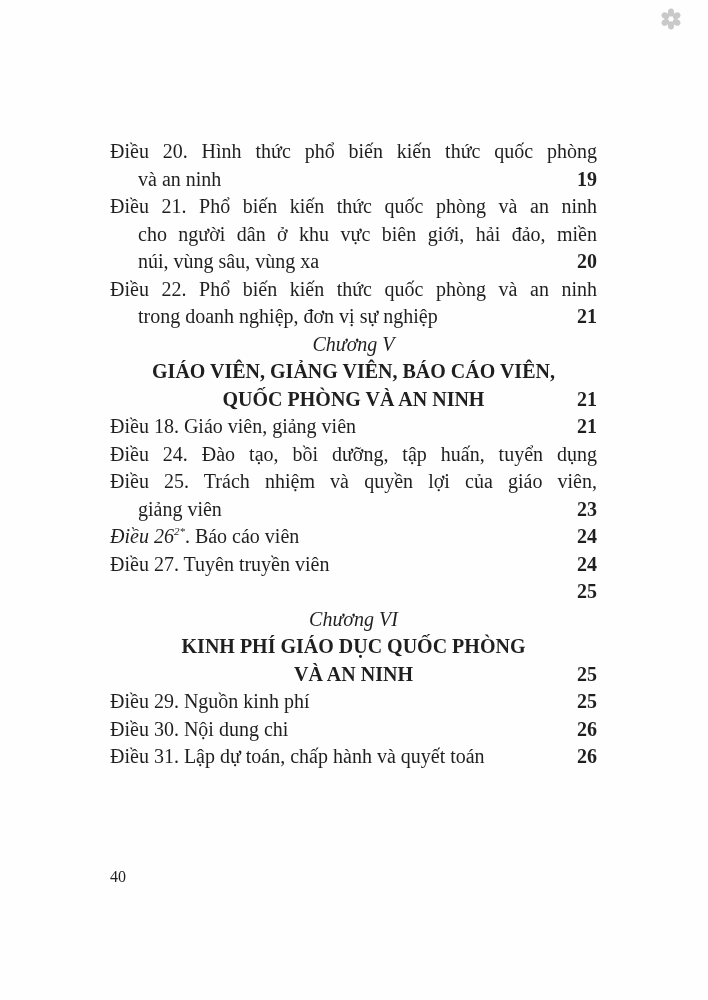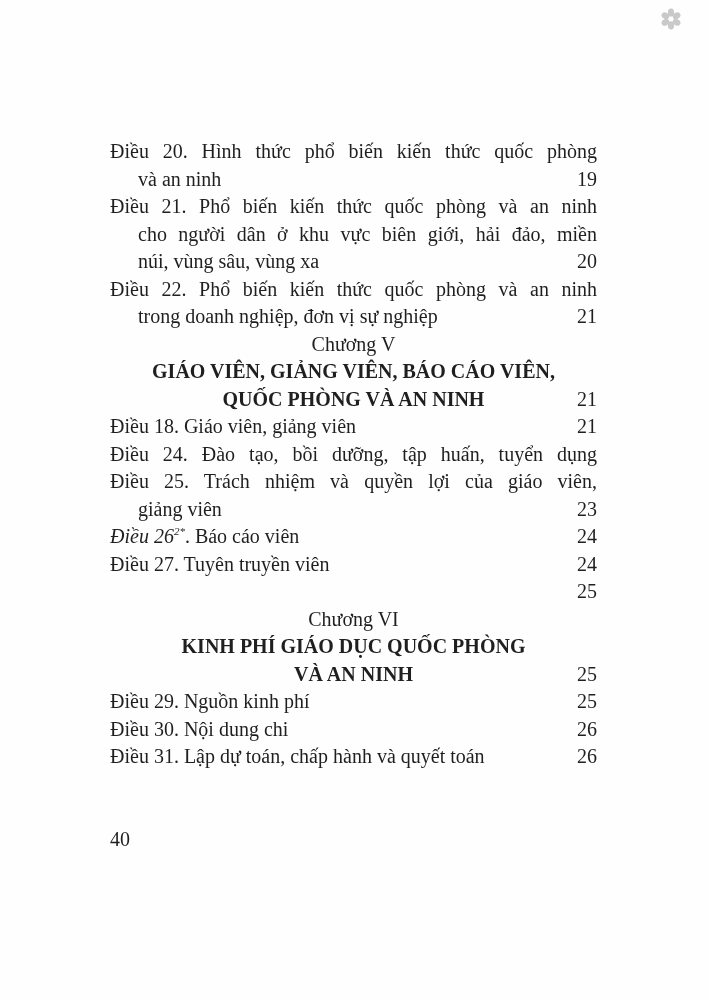--- a/index.html
+++ b/index.html
@@ -37,40 +37,40 @@
     white-space: nowrap;
   }
   .line.fill {
     white-space: normal;
     text-align: justify;
     text-align-last: justify;
     text-justify: inter-word;
   }
   .line.indent { padding-left: 28px; }
   .line.center { text-align: center; }
-  .line.italic { }
+  .line.italic { font-style: italic; }
   .line.bold   { font-weight: bold; }
   .pg {
     position: absolute;
     right: 0;
     top: 0;
-    font-weight: normal;
+    font-weight: bold;
     font-style: normal;
   }
   .seg-italic { font-style: italic; }
   sup {
     font-size: 11px;
     line-height: 0;
     vertical-align: super;
   }
   .footer-page {
     position: absolute;
     left: 110px;
-    top: 828px;
-    font-size: 20px;
+    top: 868px;
+    font-size: 16px;
   }
 </style>
 </head>
 <body>
 
 <div class="page">
 
   <svg class="flower" viewBox="0 0 22 22">
     <g fill="#c9c9c9">
       <ellipse cx="11" cy="4.6" rx="3.1" ry="4.1"></ellipse>

